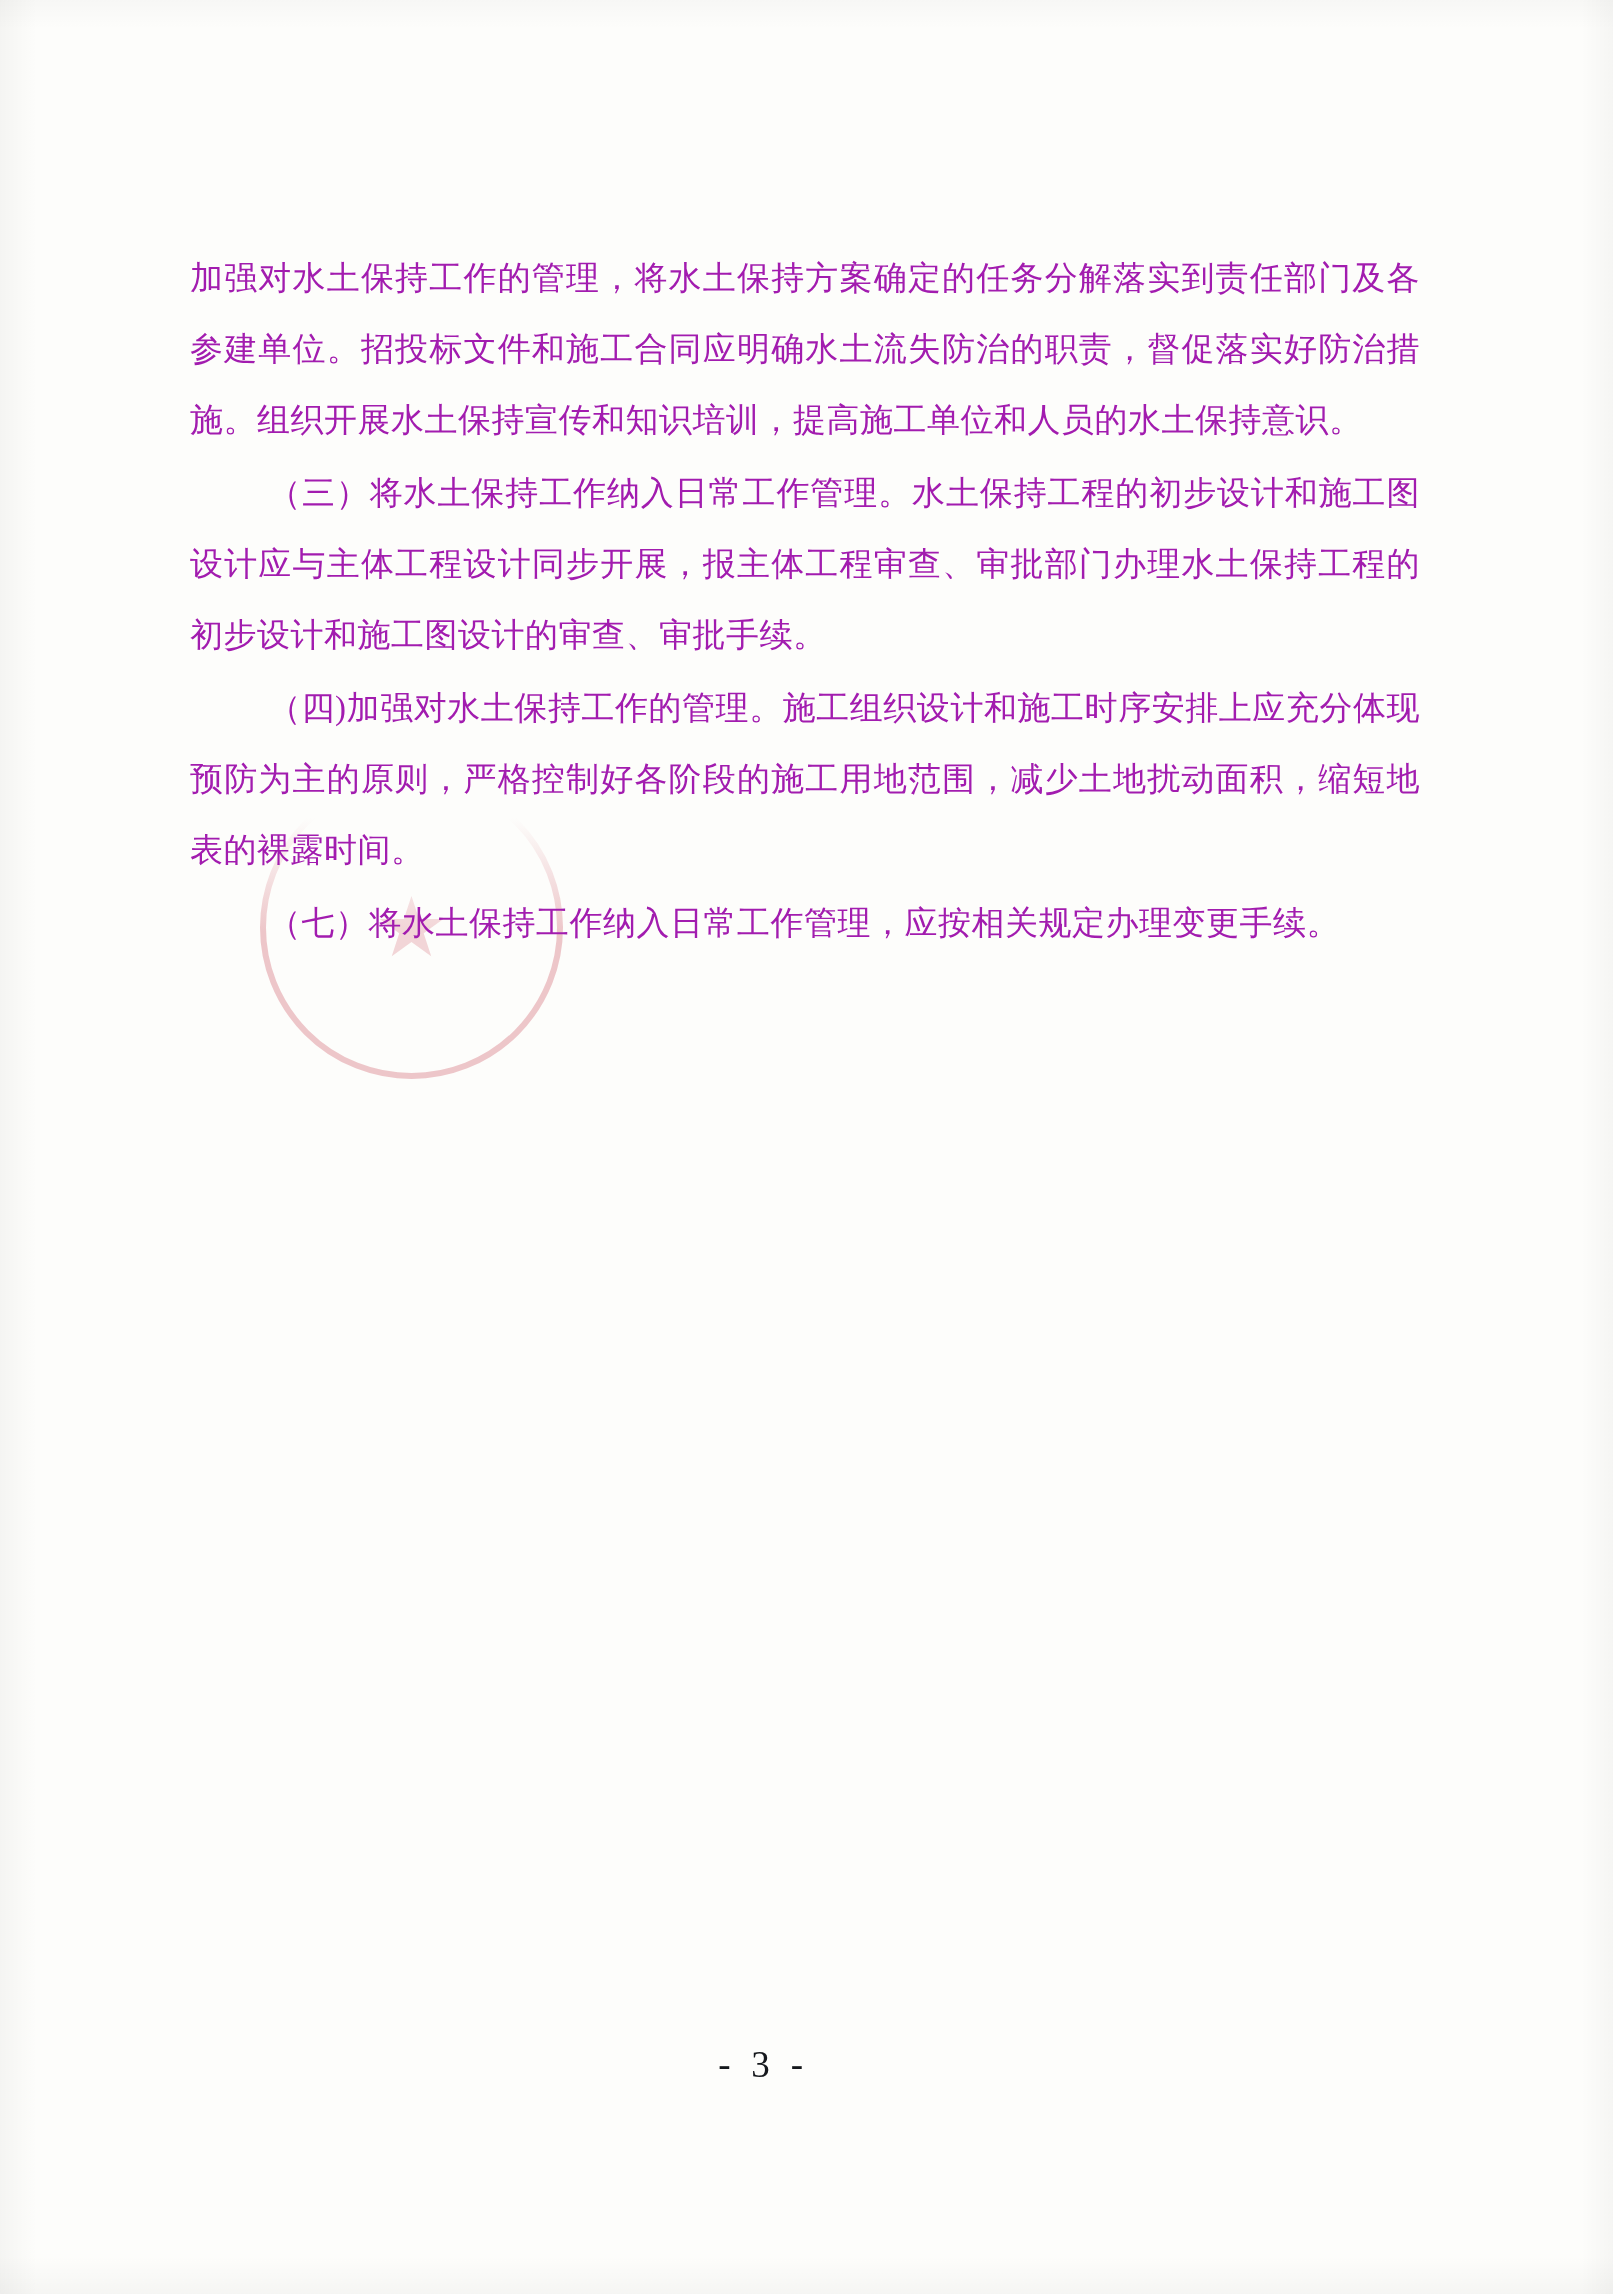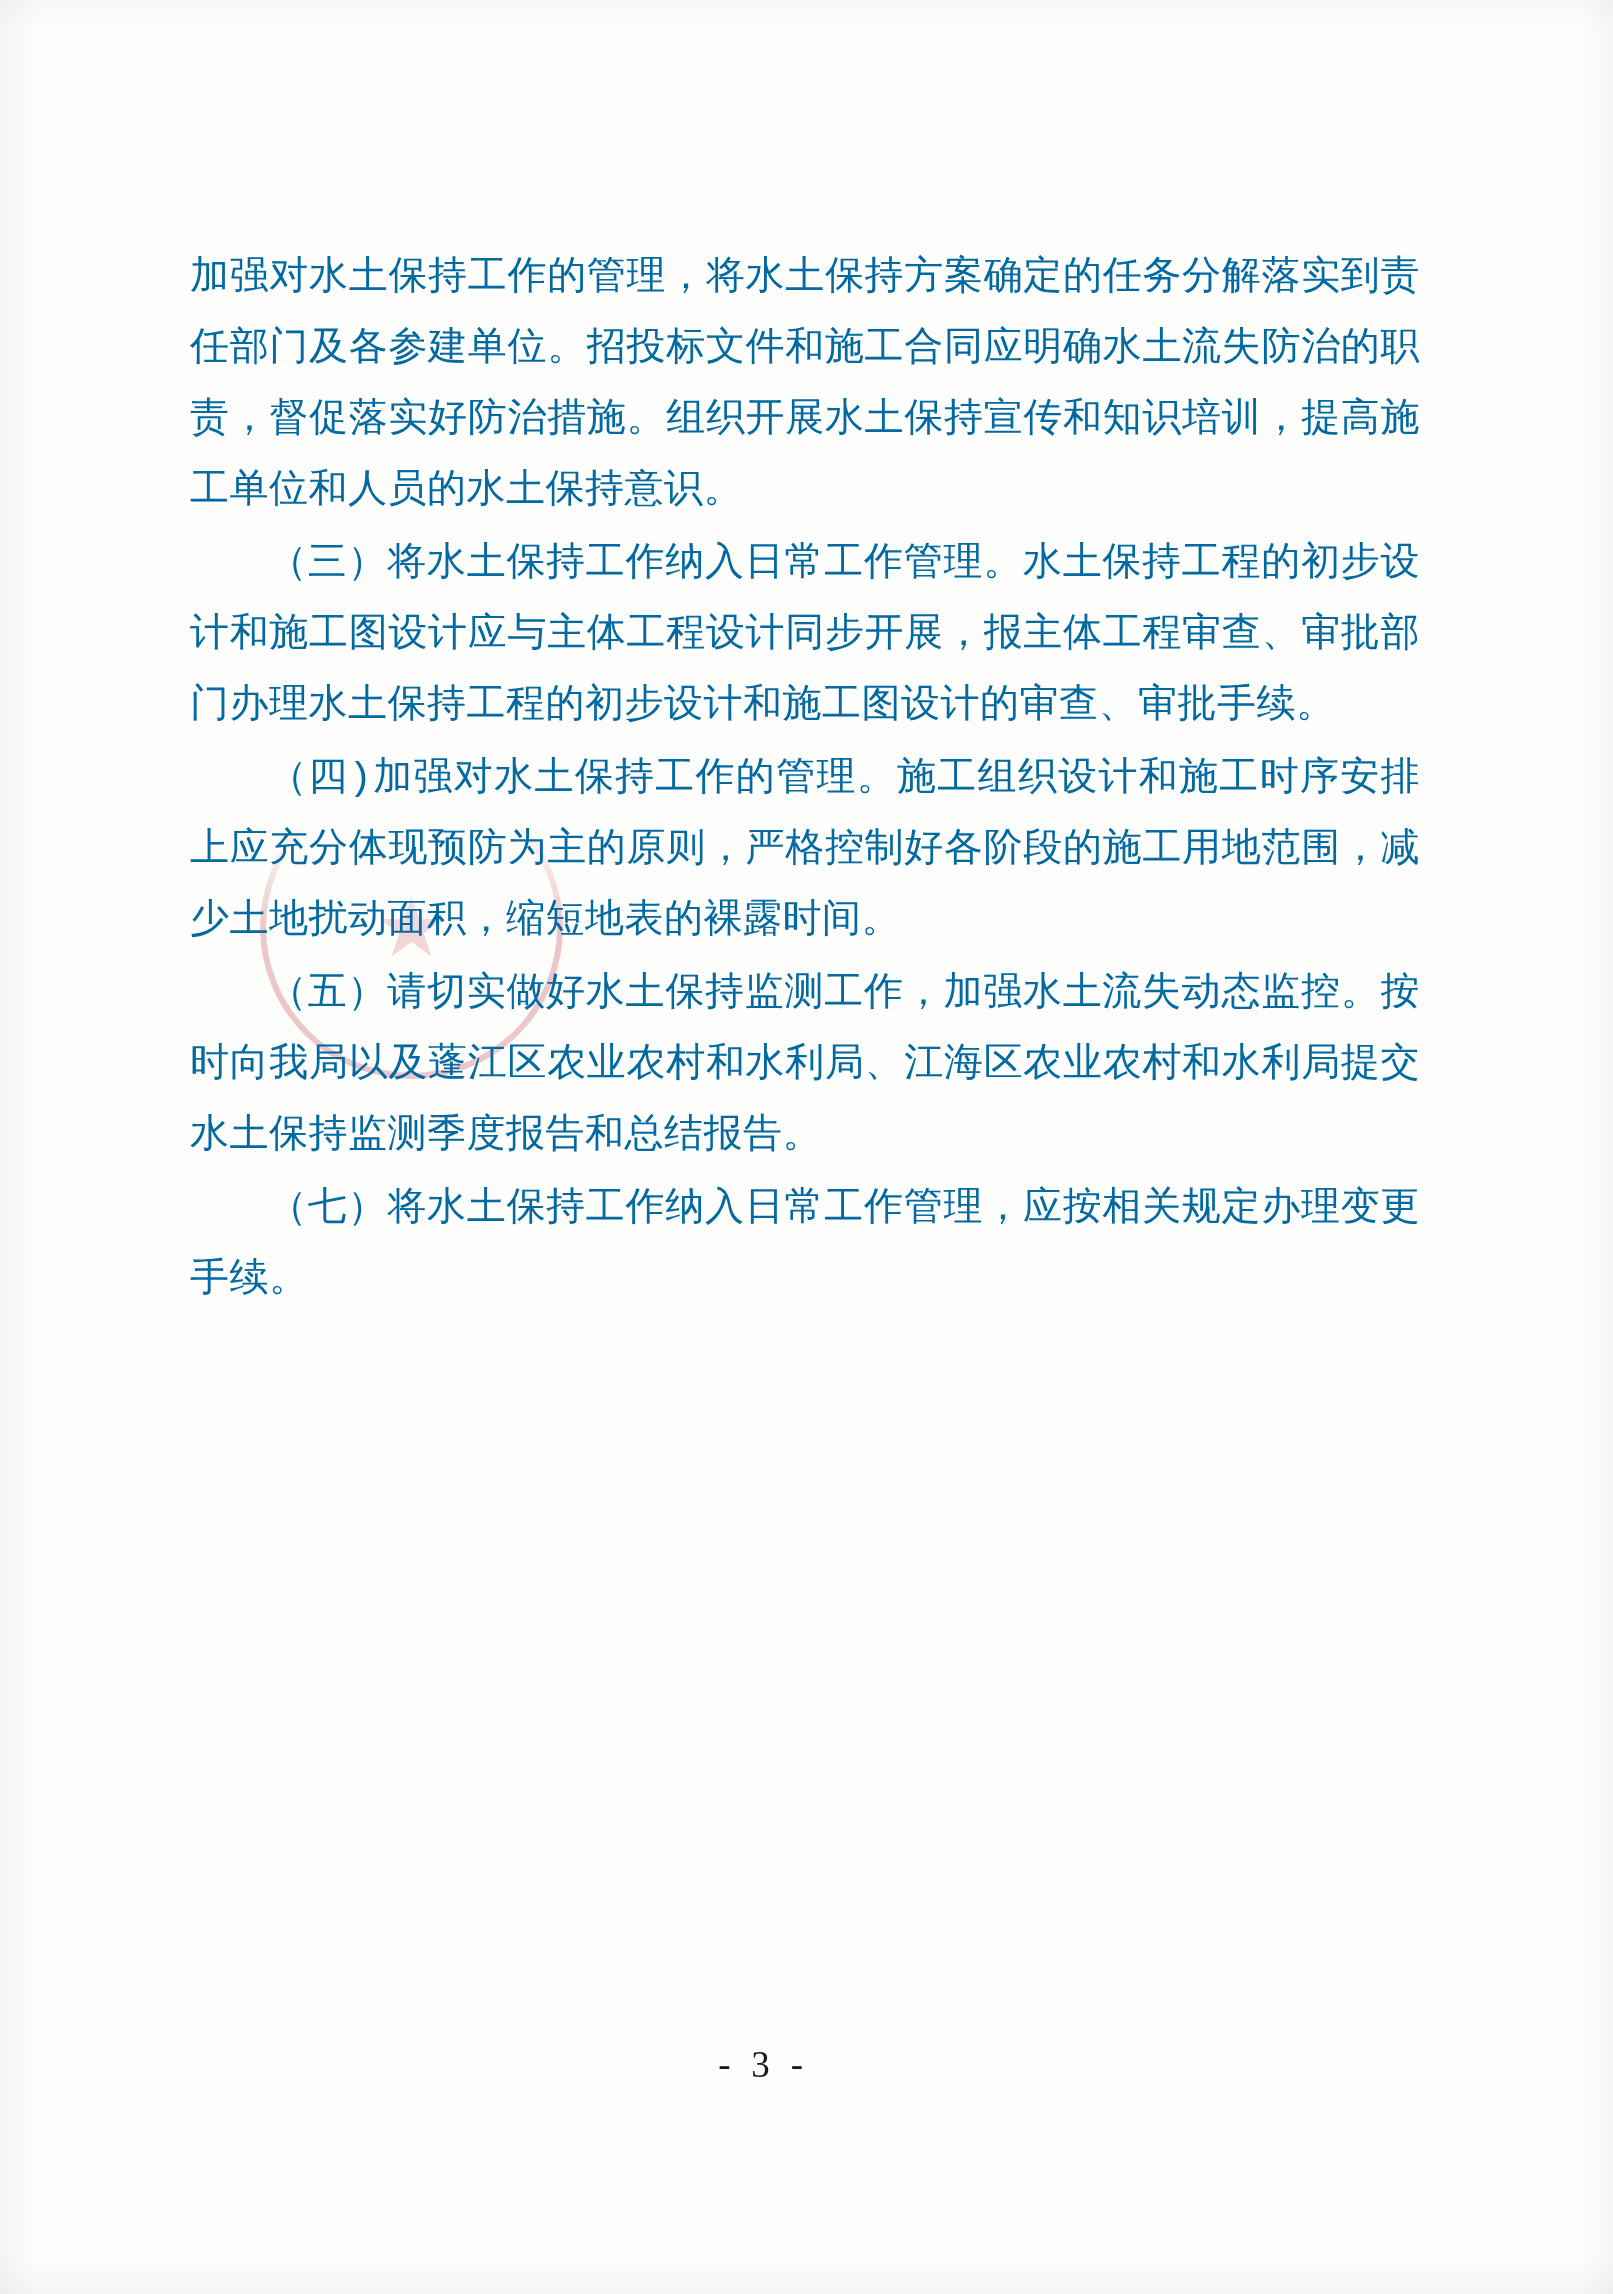--- a/index.html
+++ b/index.html
@@ -68,27 +68,27 @@
 
   #content {
     position: absolute;
     left: 190px;
     top: 243px;
     width: 1230px;
   }
 
   p.para {
     margin: 0 0 1.9px 0;
-    font-size: 39px;
+    font-size: 33px;
     line-height: 71px;
     letter-spacing: 0.5px;
-    color: #0369a1;
+    color: #a21caf;
     text-align: justify;
     text-justify: inter-ideograph;
-    font-family: Liberation Mono, monospace;
+    font-family: Liberation Serif, serif;
   }
   p.indent {
     text-indent: 78px;
   }
 
   #pagenum {
     position: absolute;
     left: 0;
     right: 0;
     top: 2043px;
@@ -107,20 +107,19 @@
 
   <div id="seal">
     <span class="seal-star">★</span>
   </div>
   <div id="seal-mask"></div>
 
   <div id="content">
     <p class="para">加强对水土保持工作的管理，将水土保持方案确定的任务分解落实到责任部门及各参建单位。招投标文件和施工合同应明确水土流失防治的职责，督促落实好防治措施。组织开展水土保持宣传和知识培训，提高施工单位和人员的水土保持意识。</p>
     <p class="para indent">（三）将水土保持工作纳入日常工作管理。水土保持工程的初步设计和施工图设计应与主体工程设计同步开展，报主体工程审查、审批部门办理水土保持工程的初步设计和施工图设计的审查、审批手续。</p>
     <p class="para indent">（四)加强对水土保持工作的管理。施工组织设计和施工时序安排上应充分体现预防为主的原则，严格控制好各阶段的施工用地范围，减少土地扰动面积，缩短地表的裸露时间。</p>
-    <p class="para indent">（五）请切实做好水土保持监测工作，加强水土流失动态监控。按时向我局以及蓬江区农业农村和水利局、江海区农业农村和水利局提交水土保持监测季度报告和总结报告。</p>
     <p class="para indent">（七）将水土保持工作纳入日常工作管理，应按相关规定办理变更手续。</p>
   </div>
 
   <div id="pagenum">- 3 -</div>
 
 </div>
 
 
 </body></html>

